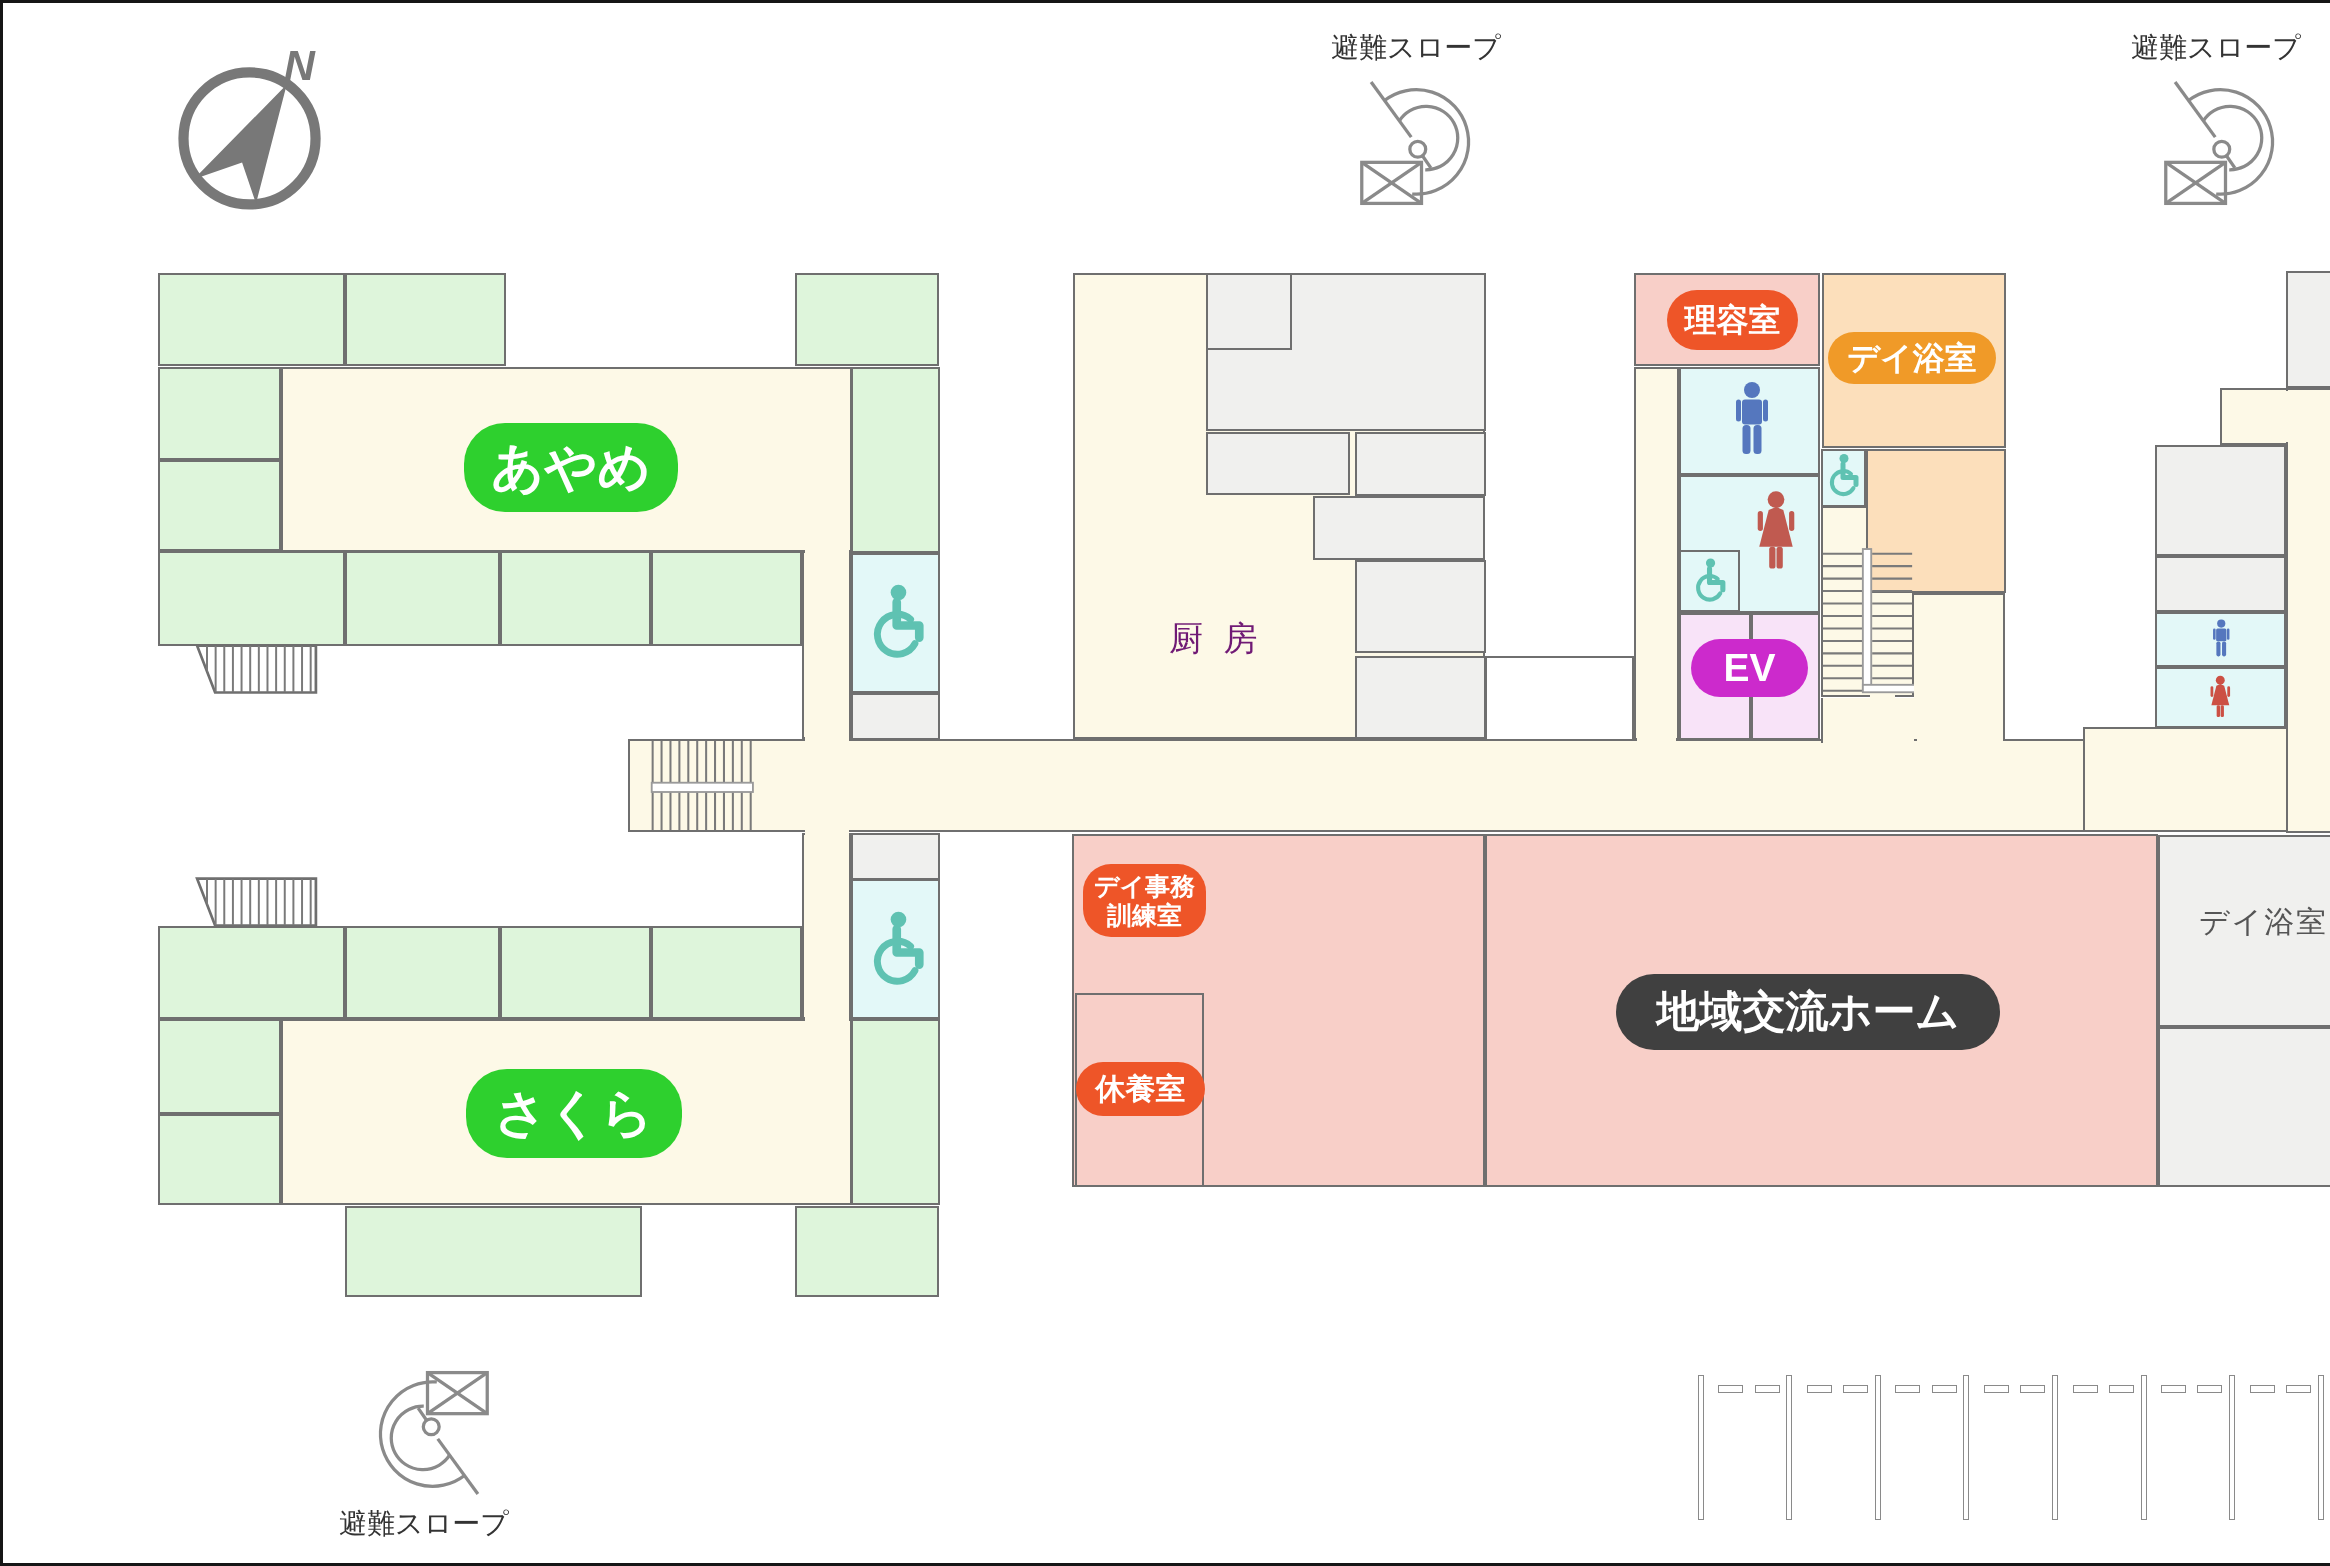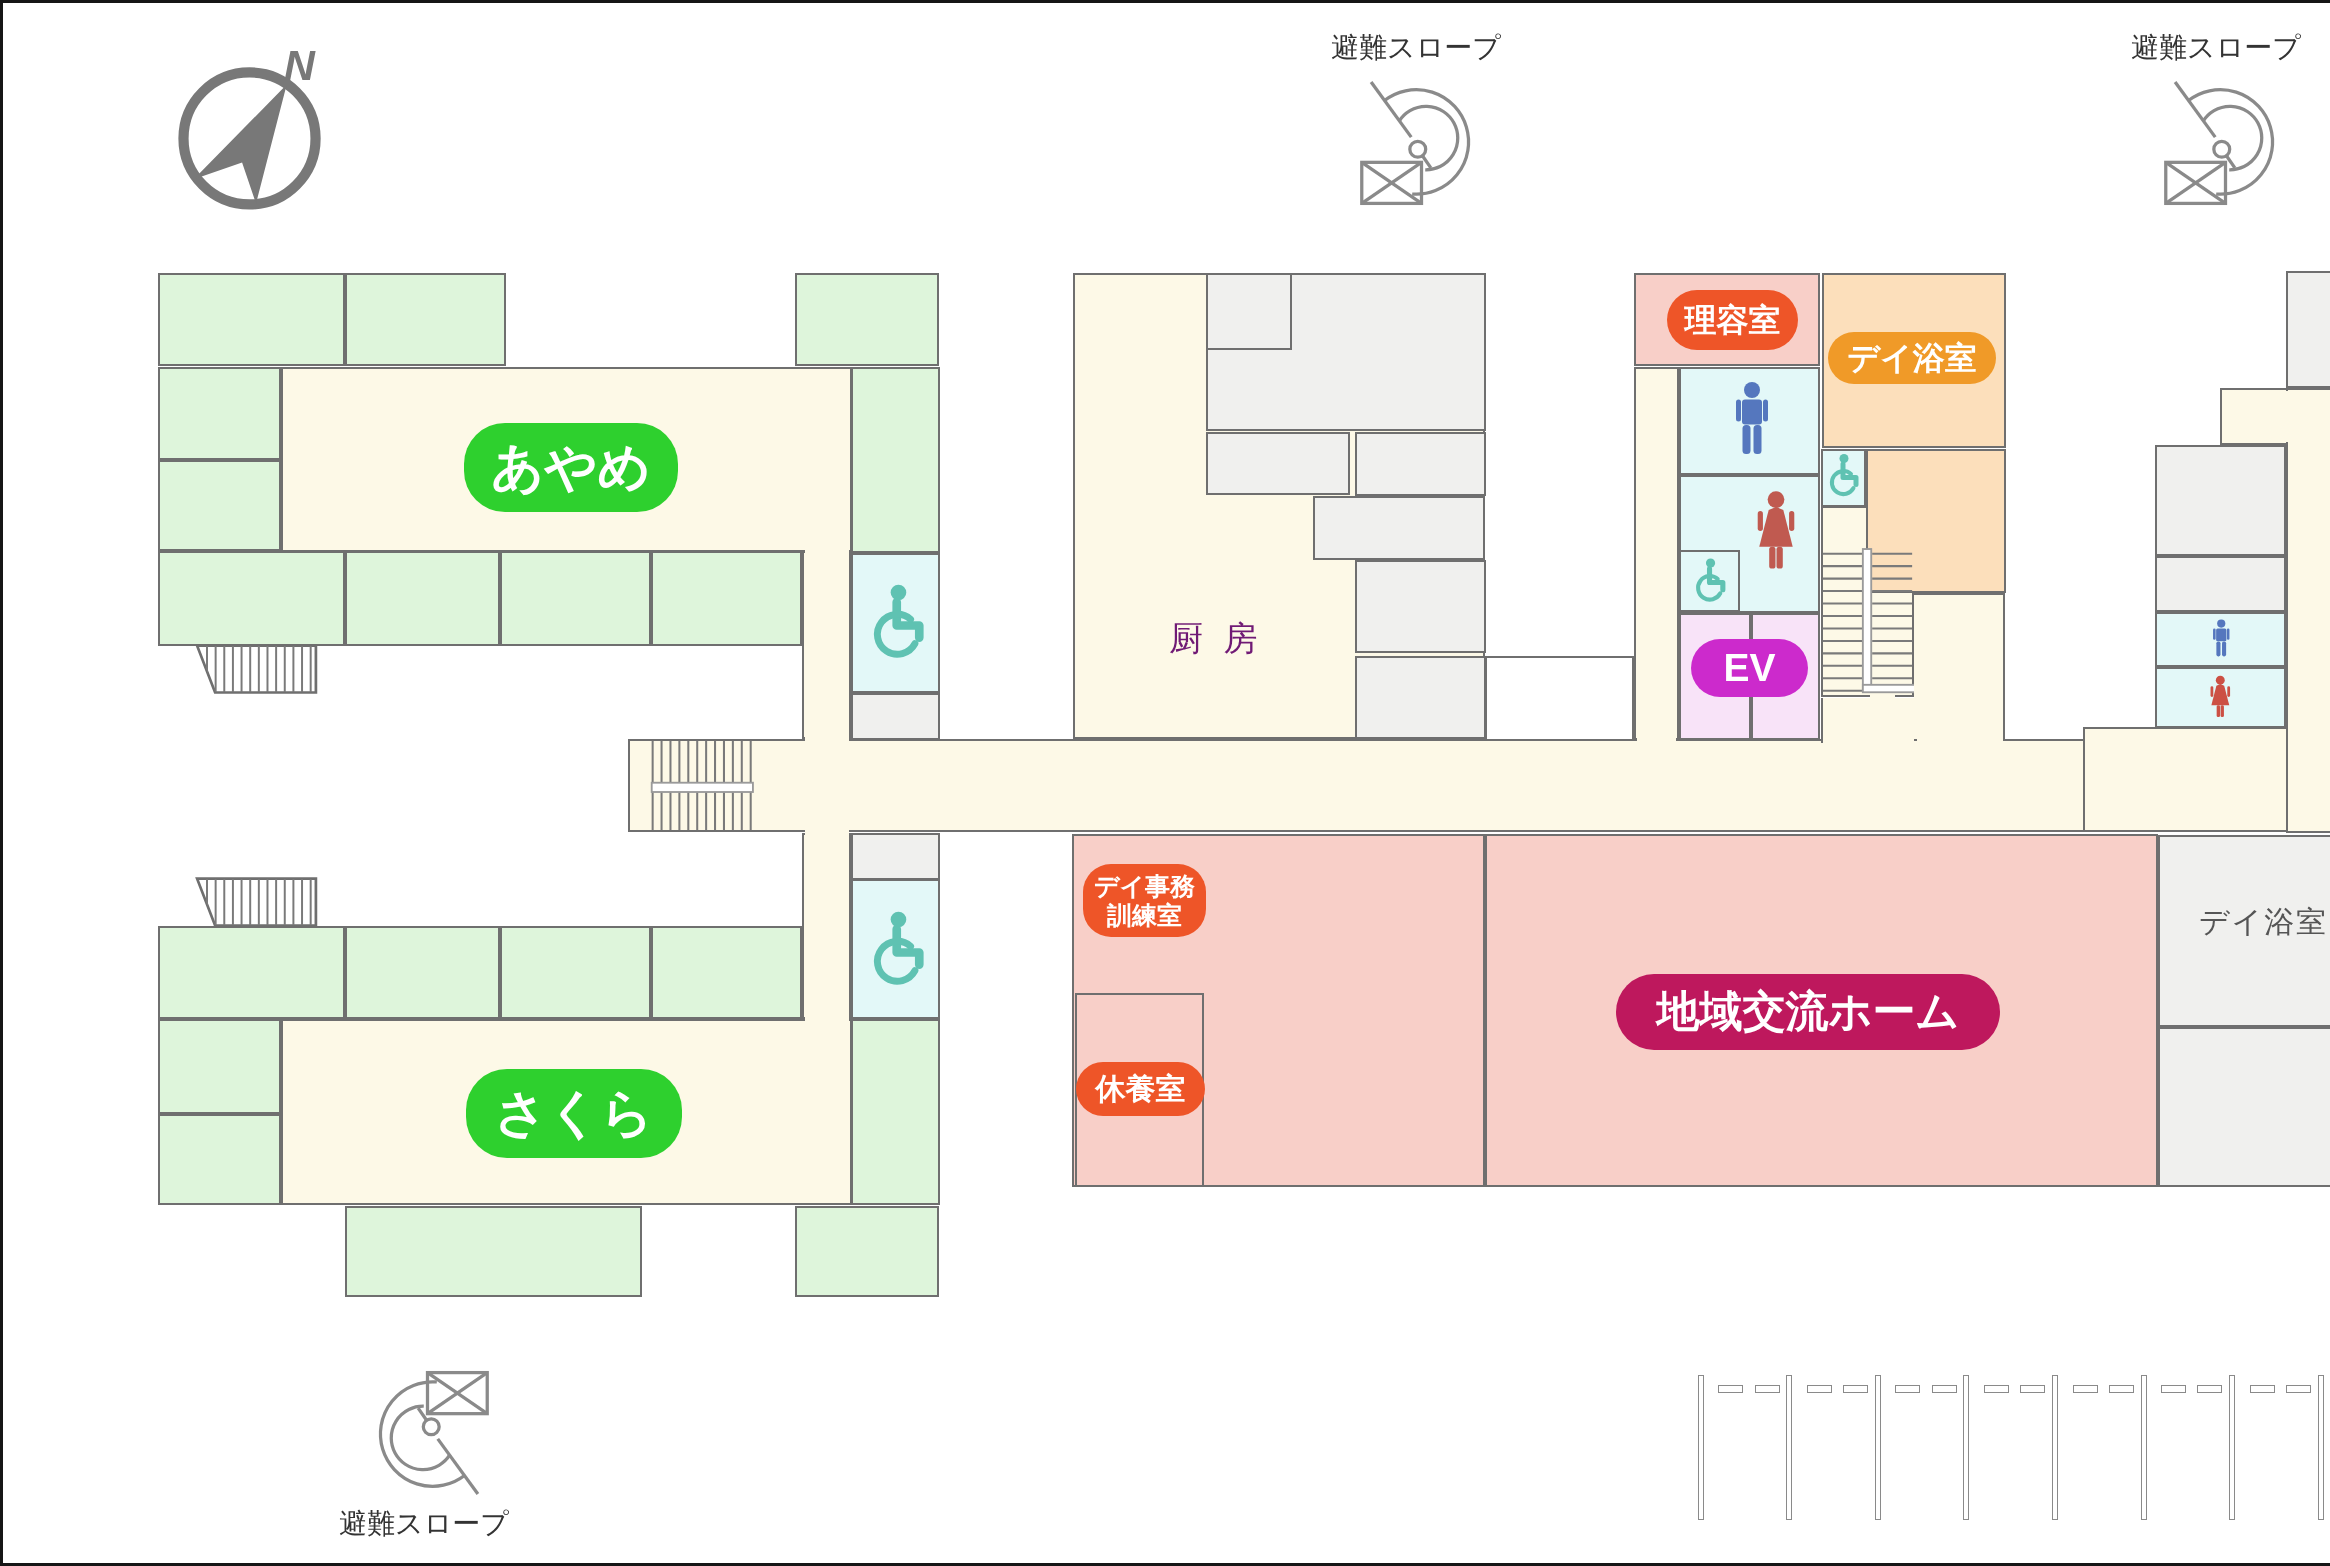--- a/index.html
+++ b/index.html
@@ -204,21 +204,21 @@
                  <rect x="45" y="147" width="57" height="8" fill="#fff" stroke="#9a9a9a" stroke-width="2"></rect>
       </svg>
     </div>
     <div class="pill" style="left: 463px; top: 1066px; width: 216px; height: 89px; background: rgb(46, 208, 46); border-radius: 41px; font-size: 52px;">さくら</div>
     <div class="pill" style="left: 461px; top: 420px; width: 214px; height: 89px; background: rgb(46, 208, 46); border-radius: 41px; font-size: 52px;">あやめ</div>
     <div class="pill" style="left: 1664px; top: 287px; width: 131px; height: 60px; background: rgb(238, 85, 40); border-radius: 30px; font-size: 32px;">理容室</div>
     <div class="pill" style="left: 1825px; top: 329px; width: 168px; height: 52px; background: rgb(240, 154, 40); border-radius: 26px; font-size: 32px;">デイ浴室</div>
     <div class="pill" style="left: 1688px; top: 636px; width: 117px; height: 58px; background: rgb(204, 42, 204); border-radius: 29px; font-size: 39px;">EV</div>
     <div class="pill" style="left: 1080px; top: 861px; width: 123px; height: 73px; background: rgb(238, 85, 40); border-radius: 28px; font-size: 25px;">デイ事務
 訓練室</div>
-    <div class="pill" style="left: 1613px; top: 971px; width: 384px; height: 76px; background: #be185d; border-radius: 38px; font-size: 43px;">地域交流ホーム</div>
+    <div class="pill" style="left: 1613px; top: 971px; width: 384px; height: 76px; background: #404040; border-radius: 38px; font-size: 43px;">地域交流ホーム</div>
     <div class="pill" style="left: 1073px; top: 1059px; width: 129px; height: 54px; background: rgb(238, 85, 40); border-radius: 27px; font-size: 30px;">休養室</div>
     <div class="txt" style="left: 1213px; top: 613px; font-size: 34px; color: #701a75; letter-spacing: 5.6px; transform: translateX(-50%);">厨 房</div>
     <div class="txt" style="left: 2196px; top: 899px; font-size: 30px; color: rgb(85, 85, 85); letter-spacing: 1.9px;">デイ浴室</div>
     <div class="icon" style="left: 857px; top: 580px; width: 70px; height: 78px;">
       <svg viewBox="0 0 80 90" width="100%" height="100%">
     <circle cx="44" cy="11" r="9" fill="#5fc2b2"></circle>
     <path d="M42,22 L42,49 L68,49 L68,63" stroke="#5fc2b2" stroke-width="10" fill="none" stroke-linejoin="round" stroke-linecap="round"></path>
     <path d="M58,42 A23,23 0 1 0 63,70" stroke="#5fc2b2" stroke-width="8" fill="none" stroke-linecap="round"></path>
       </svg>
     </div>

